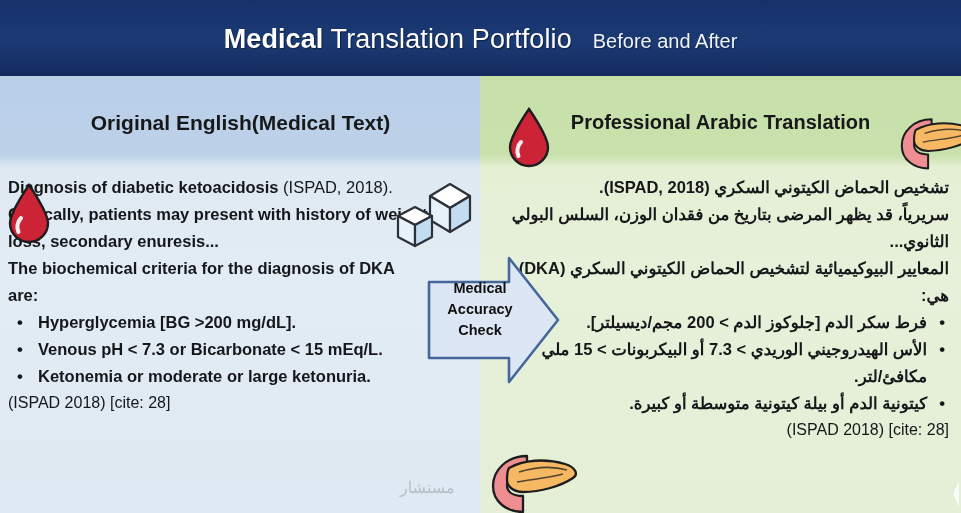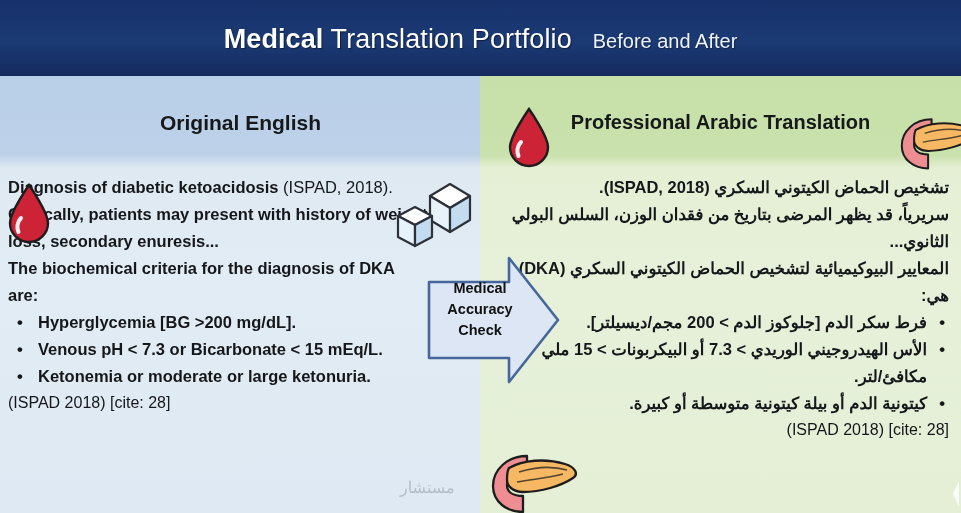--- a/index.html
+++ b/index.html
@@ -170,20 +170,21 @@
 
   <div id="title-bar">
     <div id="main-title"><span class="strong">Medical</span><span> Translation Portfolio</span></div>
     <div id="subtitle">Before and After</div>
   </div>
 
   <div class="panel" id="panel-left">
 
     <div class="panel-header">
       <div class="line">Original English</div>
+      <div class="line">(Medical Text)</div>
     </div>
 
     <div class="body-text" id="left-body">
       <div class="para"><span class="b">Diagnosis of diabetic ketoacidosis</span><span class="n"> (ISPAD, 2018).</span></div>
       <div class="para b">Clinically, patients may present with history of weight loss, secondary enuresis...</div>
       <div class="para b">The biochemical criteria for the diagnosis of DKA are:</div>
 
       <ul class="bullets">
         <li><span class="dot">•</span><span>Hyperglycemia [BG &gt;200 mg/dL].</span></li>
         <li><span class="dot">•</span><span>Venous pH &lt; 7.3 or Bicarbonate &lt; 15 mEq/L.</span></li>

